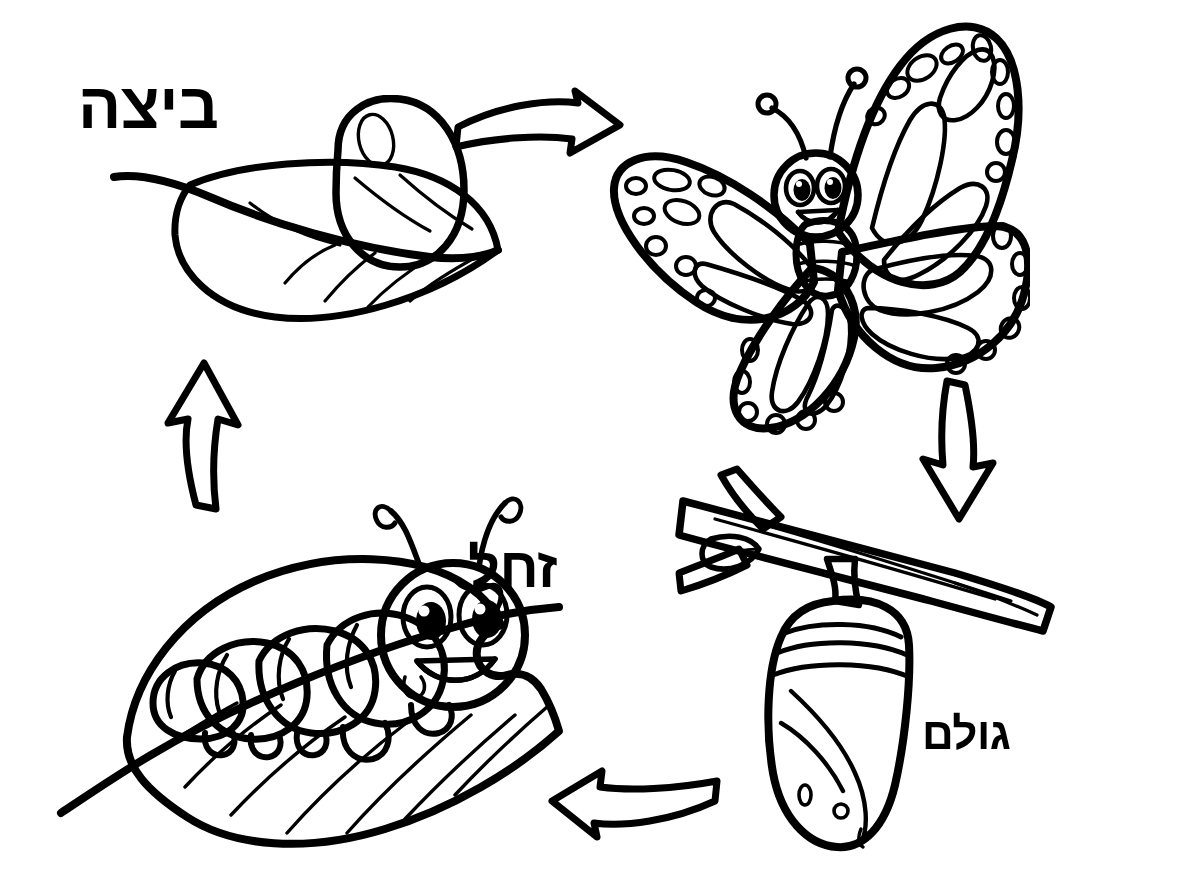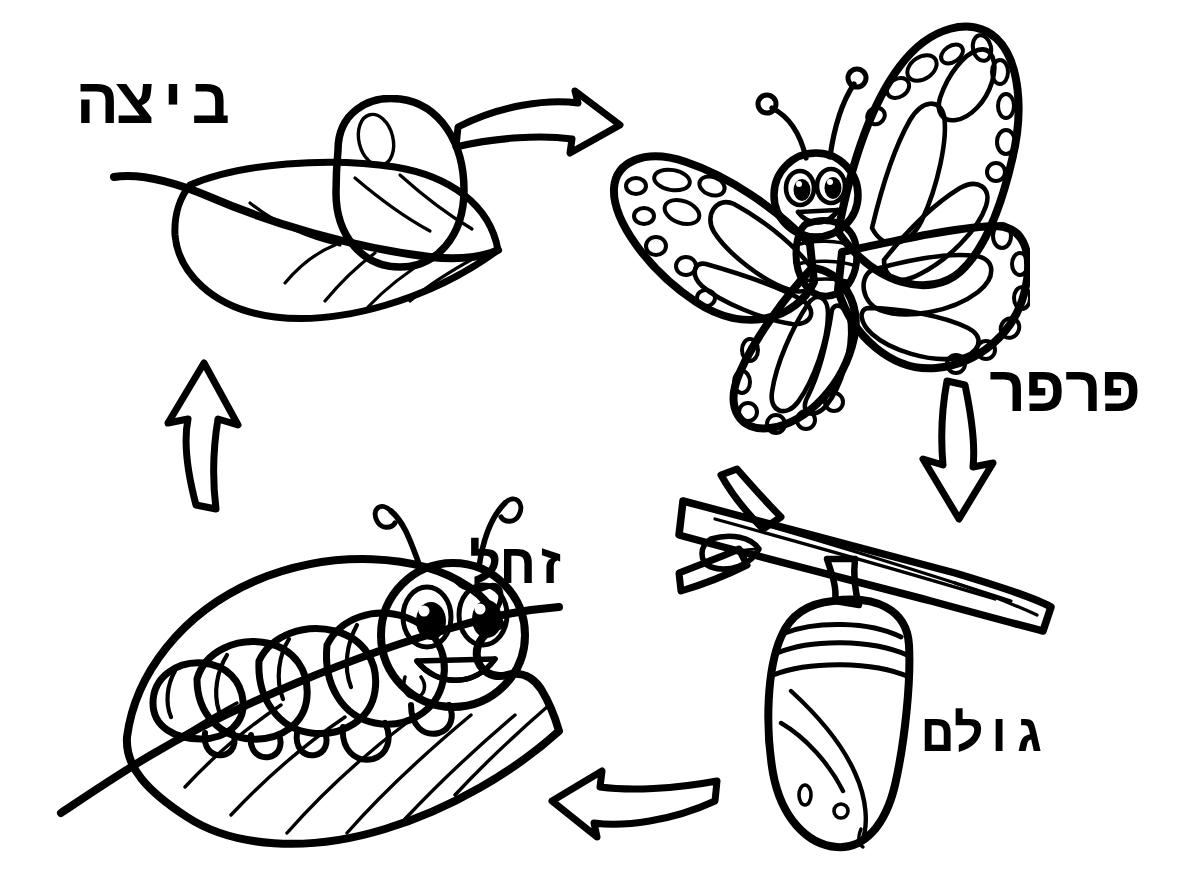--- a/index.html
+++ b/index.html
@@ -20,33 +20,33 @@
   }
   .stage {
     position: absolute;
   }
   .art {
     position: absolute;
     display: block;
   }
   .label {
     position: absolute;
-    font-family: Liberation Mono, monospace;
+    font-family: Liberation Sans, sans-serif;
     font-weight: bold;
     color: #000000;
     direction: rtl;
     unicode-bidi: bidi-override;
     white-space: nowrap;
     line-height: 1;
     letter-spacing: -0.5px;
   }
   .label-egg       { left: 78px;  top: 74px;  font-size: 64px; }
   .label-butterfly { left: 988px; top: 362px; font-size: 64px; }
   .label-larva     { left: 468px; top: 540px; font-size: 56px; }
-  .label-pupa      { left: 922px; top: 712px; font-size: 52px; }
+  .label-pupa      { left: 922px; top: 712px; font-size: 44px; }
 </style>
 </head>
 <body>
 
 <div id="page">
 
   <div class="stage" style="left:100px; top:95px; width:410px; height:235px;">
     <svg class="art" width="410" height="235" viewBox="0 0 410 235">
       <g fill="none" stroke="#000" stroke-width="7" stroke-linecap="round" stroke-linejoin="round">
 
@@ -187,21 +187,20 @@
         <path d="M198 192 C 208 206, 228 206, 238 190" stroke-width="4.6"></path>
 
         <path d="M206 138 C 200 112, 188 96, 172 88" stroke-width="5.2"></path>
         <circle cx="167" cy="84" r="9" stroke-width="5"></circle>
         <path d="M230 137 C 234 108, 242 82, 254 64" stroke-width="5.2"></path>
         <circle cx="257" cy="58" r="9" stroke-width="5"></circle>
       </g>
     </svg>
   </div>
 
-  <div class="label label-butterfly">פרפר</div>
 
   <div class="stage" style="left:915px; top:375px; width:90px; height:150px;">
     <svg class="art" width="90" height="150" viewBox="0 0 90 150">
       <path d="M32 6 L 50 10 C 58 48, 60 74, 58 92 L 78 88 L 44 144 L 8 84 L 28 90
                C 26 68, 26 38, 32 6 Z" fill="none" stroke="#000" stroke-width="7" stroke-linejoin="round" stroke-linecap="round"></path>
     </svg>
   </div>
 
   <div class="stage" style="left:655px; top:455px; width:400px; height:400px;">
     <svg class="art" width="400" height="400" viewBox="0 0 400 400">

